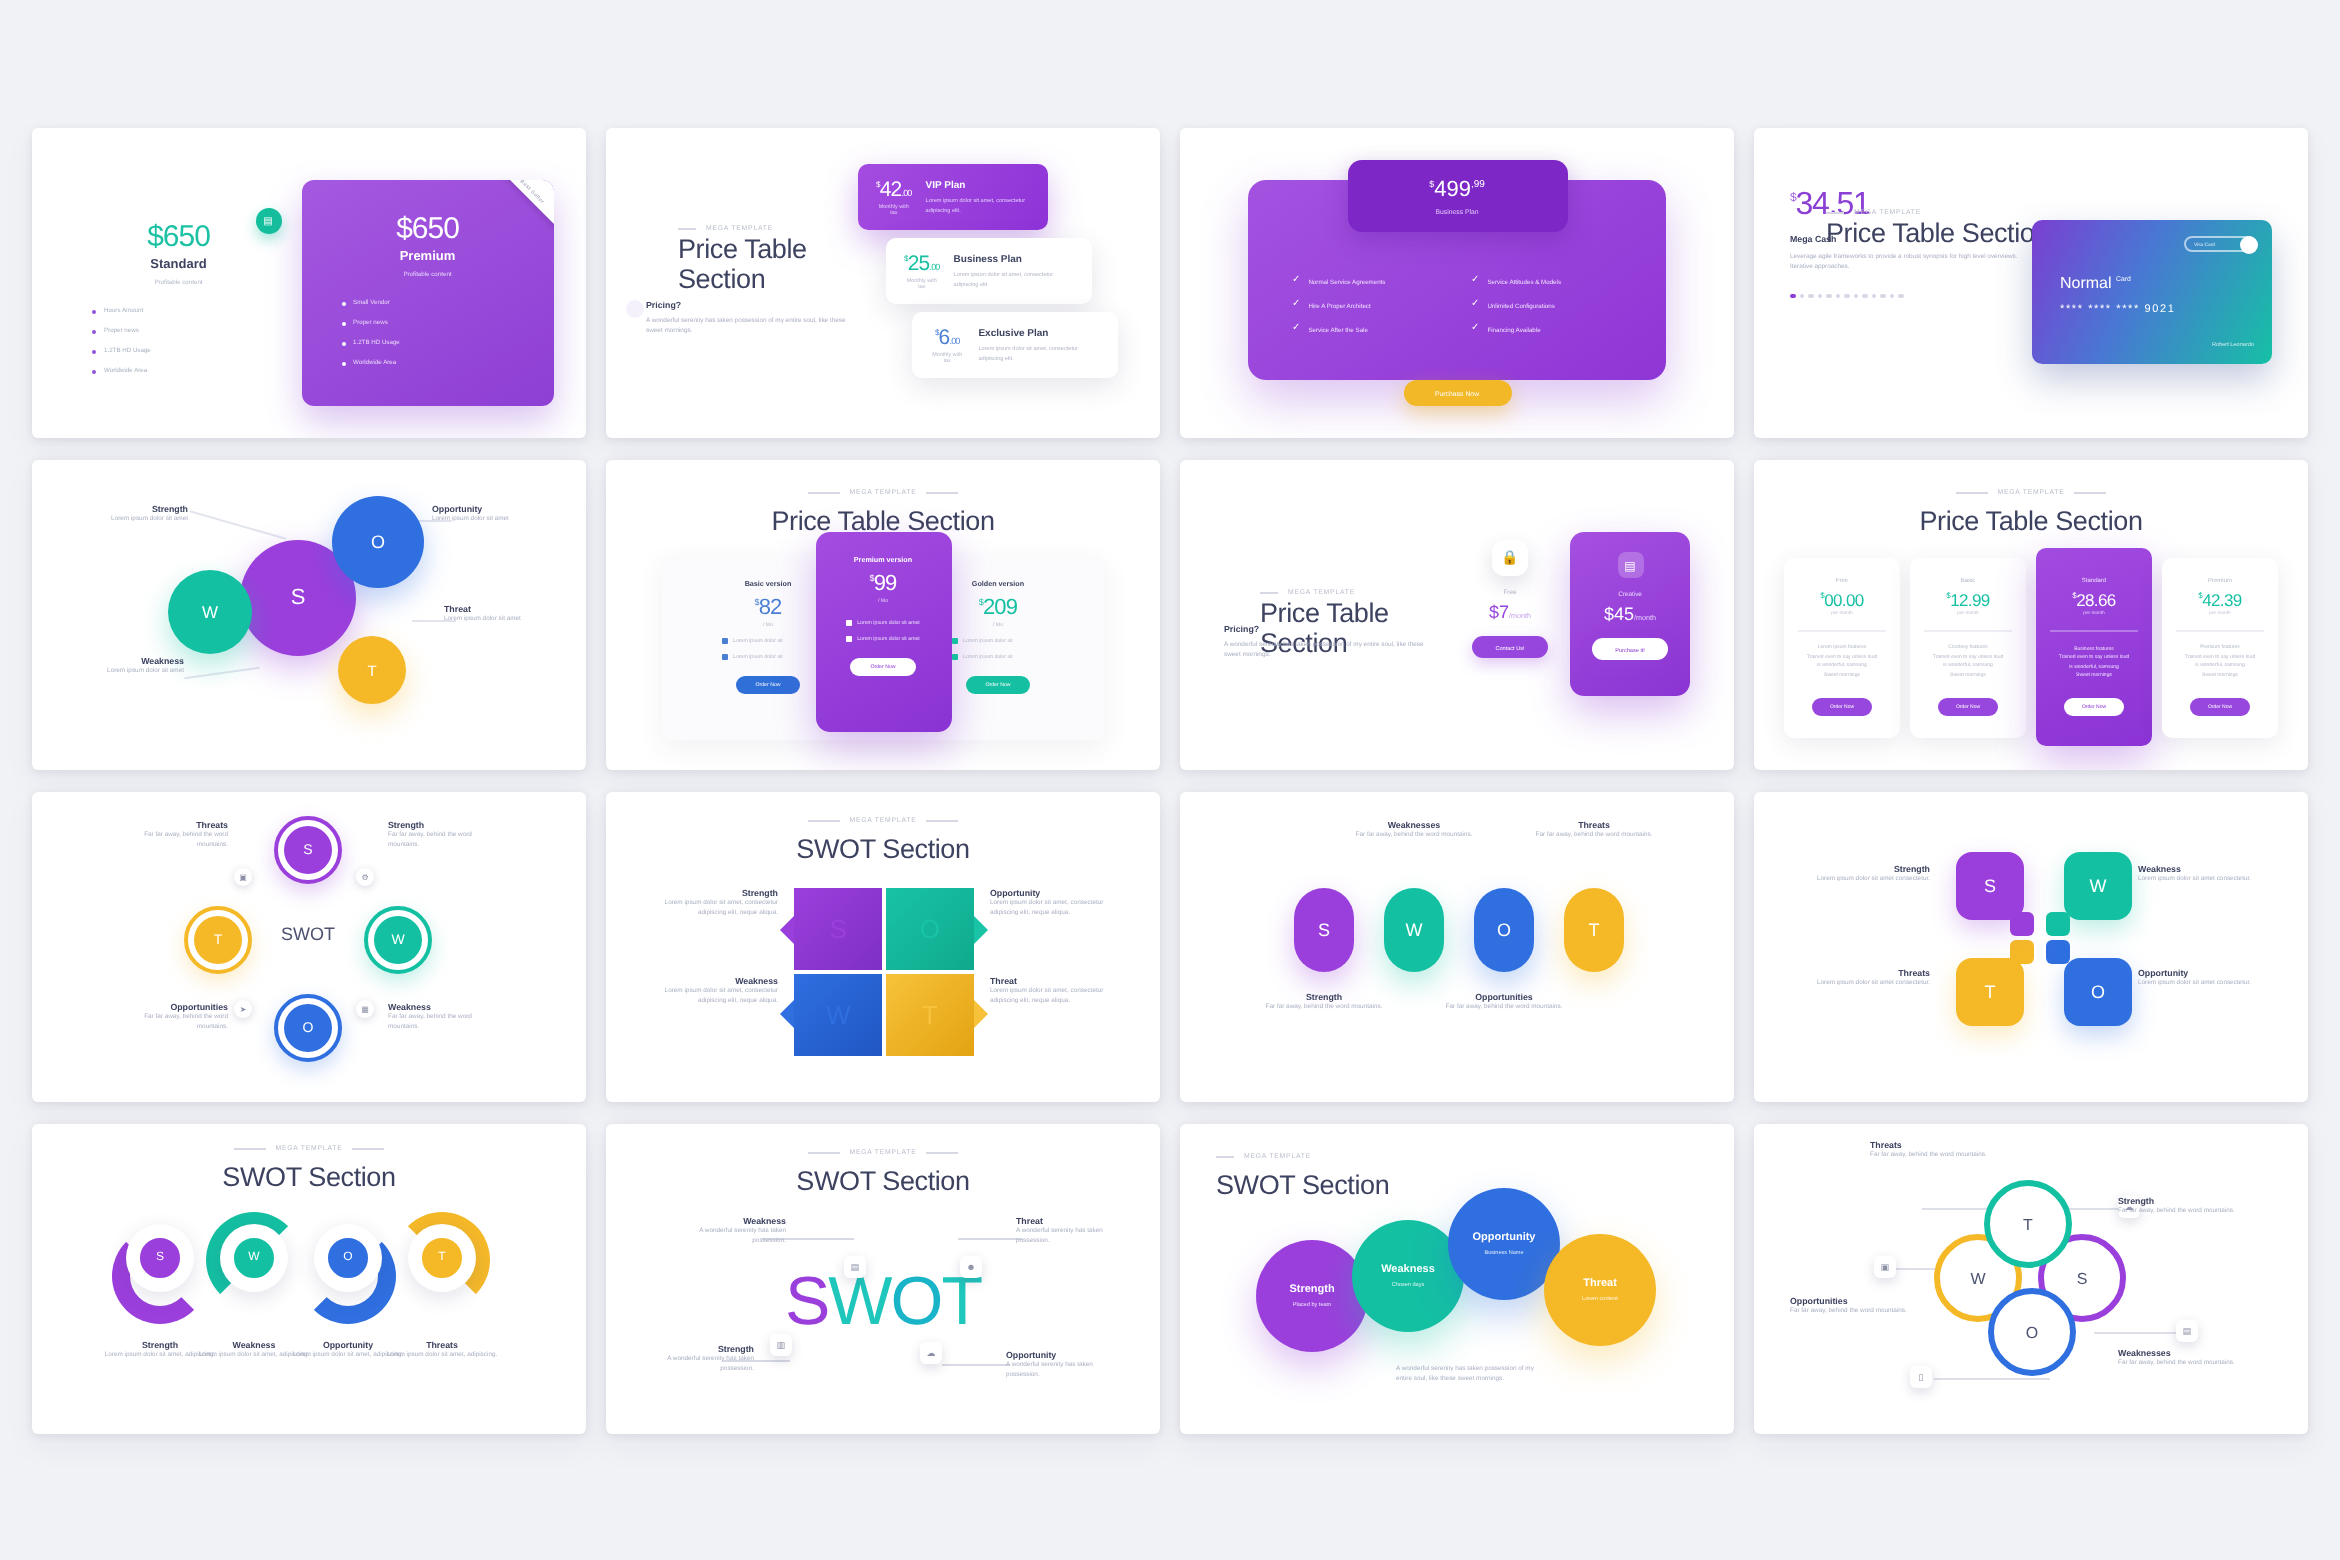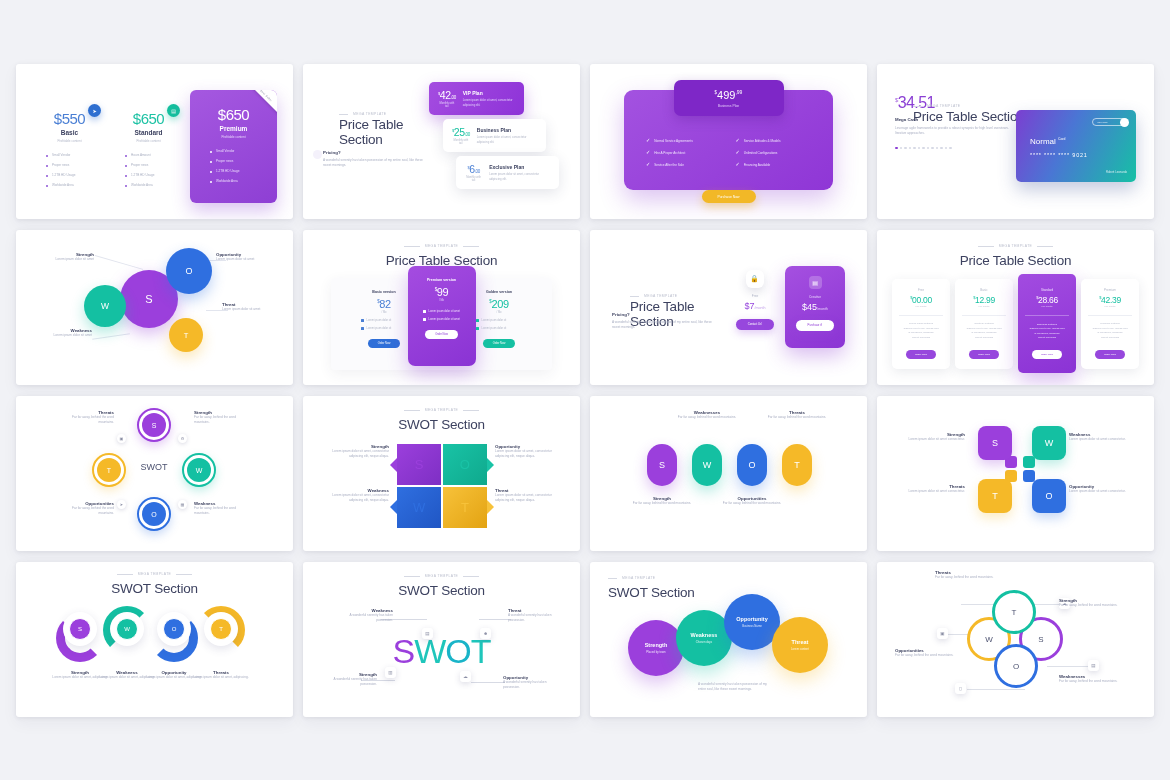--- a/index.html
+++ b/index.html
@@ -305,32 +305,20 @@
   .s16 .lnk { position:absolute; border-top:.6px solid #dde0e8; }
 </style>
 </head>
 <body>
 
 <div class="gallery">
 
   <div class="slide s1">
     <div class="cols">
       <div class="col">
-        <div class="badge b1">➤</div>
-        <div class="price">$550</div>
-        <div class="pname">Basic</div>
-        <div class="psub">Profitable content</div>
-        <ul>
-          <li>Small Vendor</li>
-          <li>Proper news</li>
-          <li>1.2TB HD Usage</li>
-          <li>Worldwide Area</li>
-        </ul>
-      </div>
-      <div class="col">
         <div class="badge b2">▤</div>
         <div class="price t">$650</div>
         <div class="pname">Standard</div>
         <div class="psub">Profitable content</div>
         <ul>
           <li>Hours Amount</li>
           <li>Proper news</li>
           <li>1.2TB HD Usage</li>
           <li>Worldwide Area</li>
         </ul>

